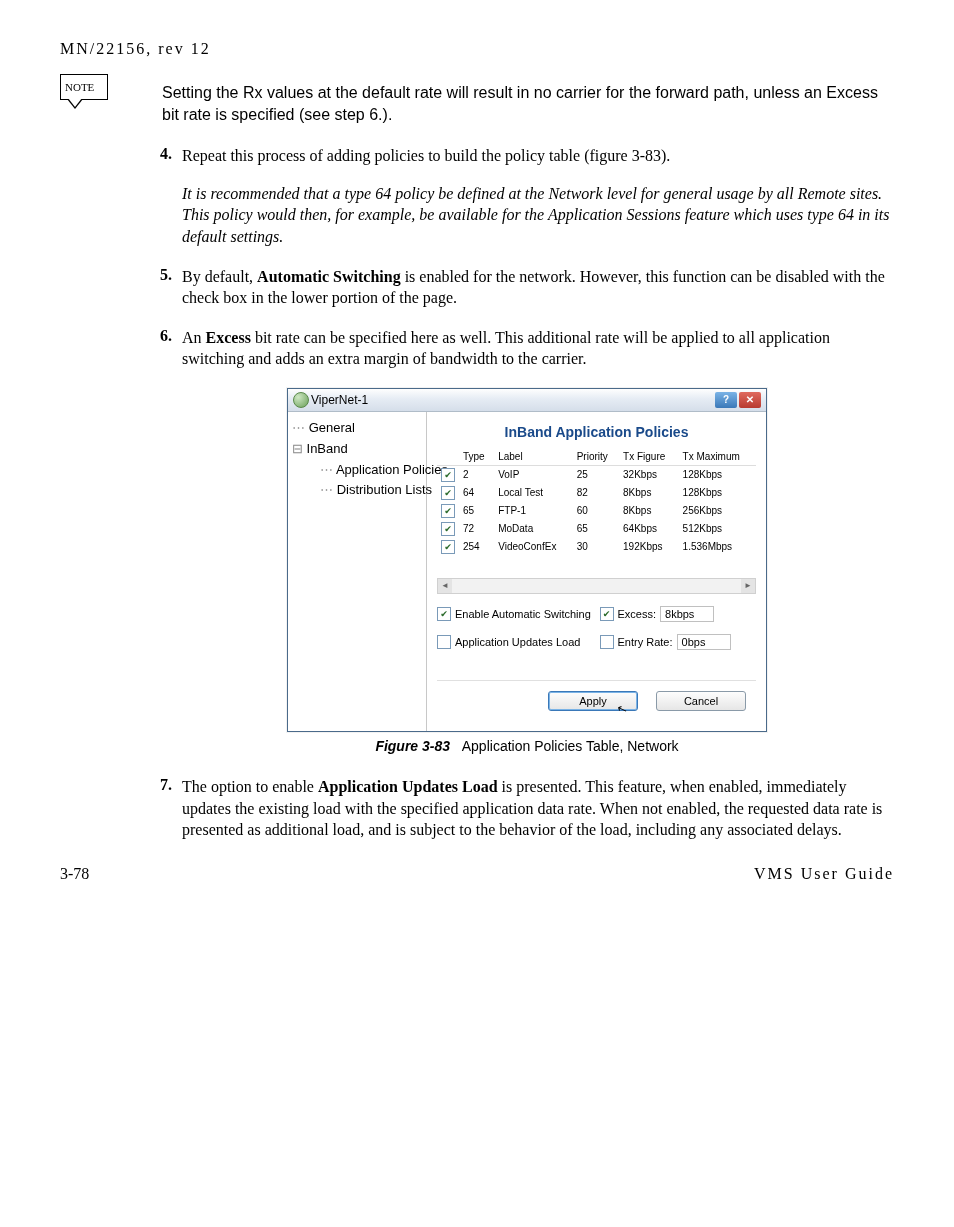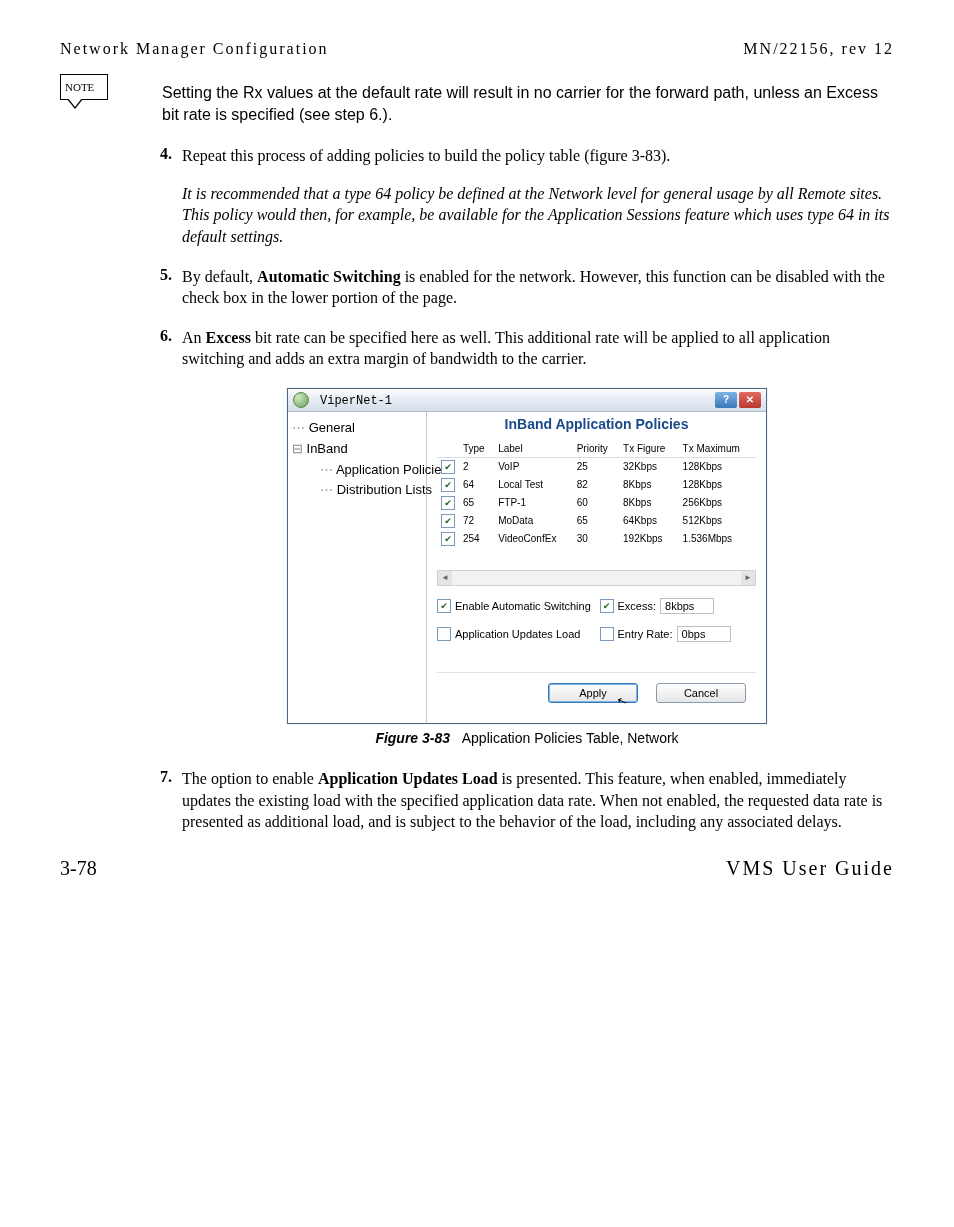--- a/index.html
+++ b/index.html
@@ -108,23 +108,22 @@
   .dialog-titlebar {
     background: linear-gradient(to bottom, #fefefe, #e6ecf4 45%, #d5deea);
     display: flex;
     align-items: center;
     justify-content: space-between;
     padding: 3px 5px;
     border-bottom: 1px solid #b0bcc8;
   }
   .dialog-title-left {
     display: flex;
-    align-items: flex-end;
-    gap: 11px;
-    font-family: Liberation Mono, monospace;
+    align-items: center;
+    gap: 2px;
   }
   .dialog-icon {
     width: 14px;
     height: 14px;
     border-radius: 50%;
     background: radial-gradient(circle at 30% 30%, #cfe8c4, #6aa05a);
     border: 1px solid #5a8a4a;
   }
   .dialog-title {
     font-size: 12px;
@@ -163,21 +162,21 @@
   .tree-item {
     white-space: nowrap;
   }
   .tree-indent2 { padding-left: 28px; }
   .dotted::before {
     content: "⋯ ";
     color: #888;
   }
   .dialog-main {
     flex: 1;
-    padding: 4px 10px 10px 10px;
+    padding: 12px 10px 10px 10px;
   }
   .dialog-heading {
     color: #1a4a8a;
     font-weight: bold;
     font-size: 14px;
     text-align: center;
     margin-bottom: 8px;
   }
   .policy-table {
     width: 100%;
@@ -284,31 +283,30 @@
     text-align: center;
     font-family: Arial, Helvetica, sans-serif;
     font-size: 14px;
     margin: 6px 0 22px 0;
   }
   .figure-caption .fig-label { font-weight: bold; font-style: italic; }
   .footer-row {
     display: flex;
     justify-content: space-between;
     margin-top: 24px;
-    font-size: 20px;
+    font-size: 16px;
   }
   .footer-right {
     letter-spacing: 2px;
   }
 </style>
 </head>
 <body>
 
 <div class="header-row">
-  <div class="header-left">Network Manager Configuration</div>
   <div>MN/22156, rev 12</div>
 </div>
 
 <div class="note-block">
   <div class="note-icon-box">
     <span>NOTE</span>
   </div>
   <div class="note-text">
     <div style="margin-top:14px; margin-left:44px;">Setting the Rx values at the default rate will result in no carrier for the forward path, unless an Excess bit rate is specified (see step 6.).</div>
   </div>

